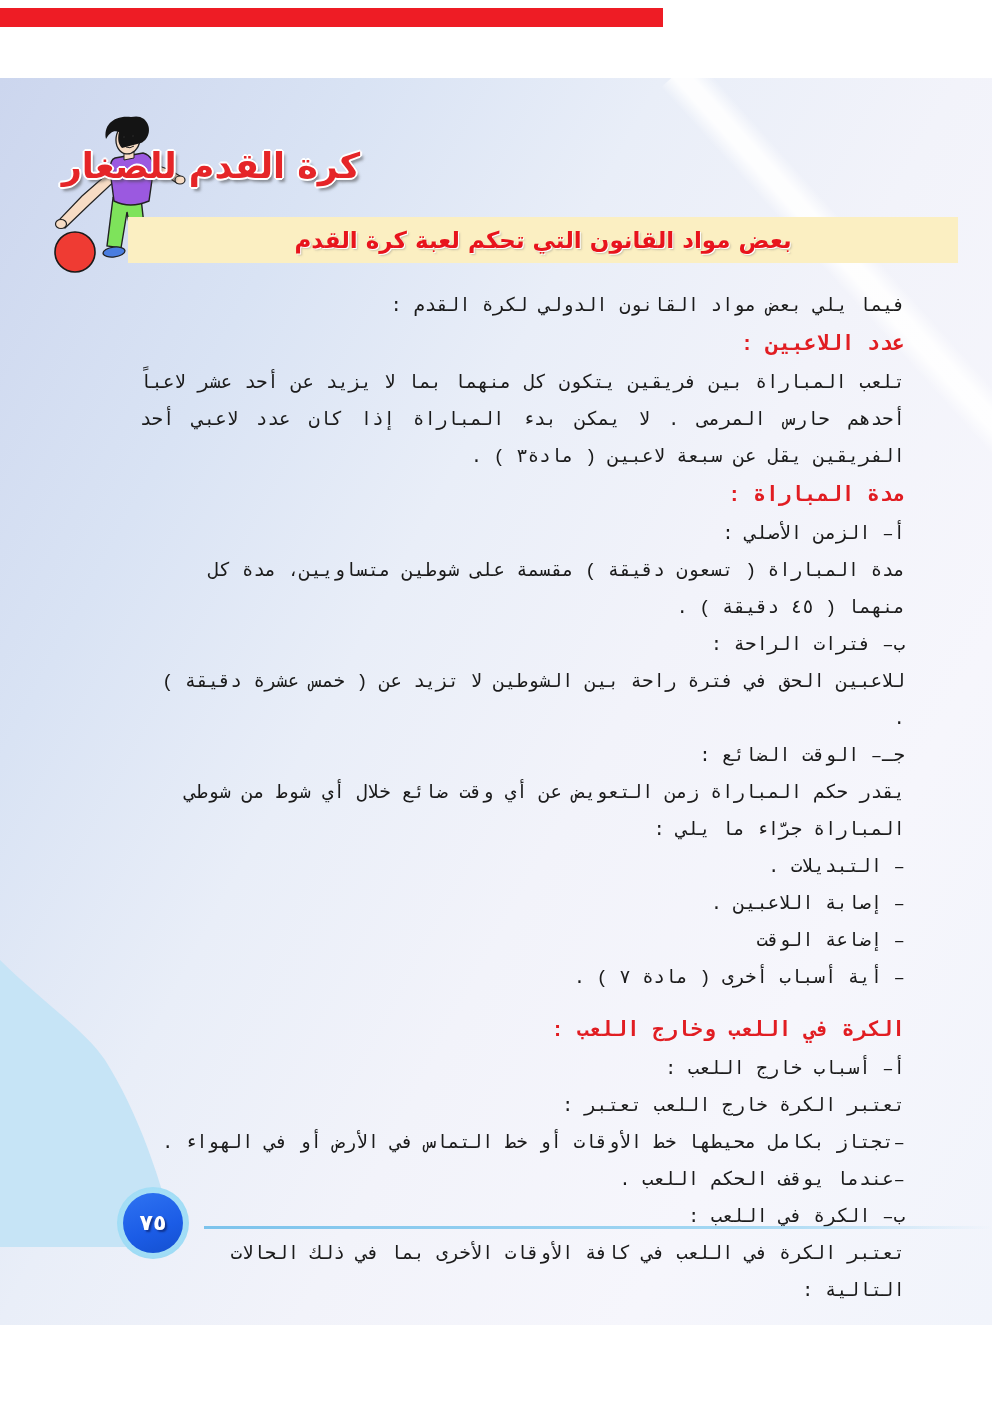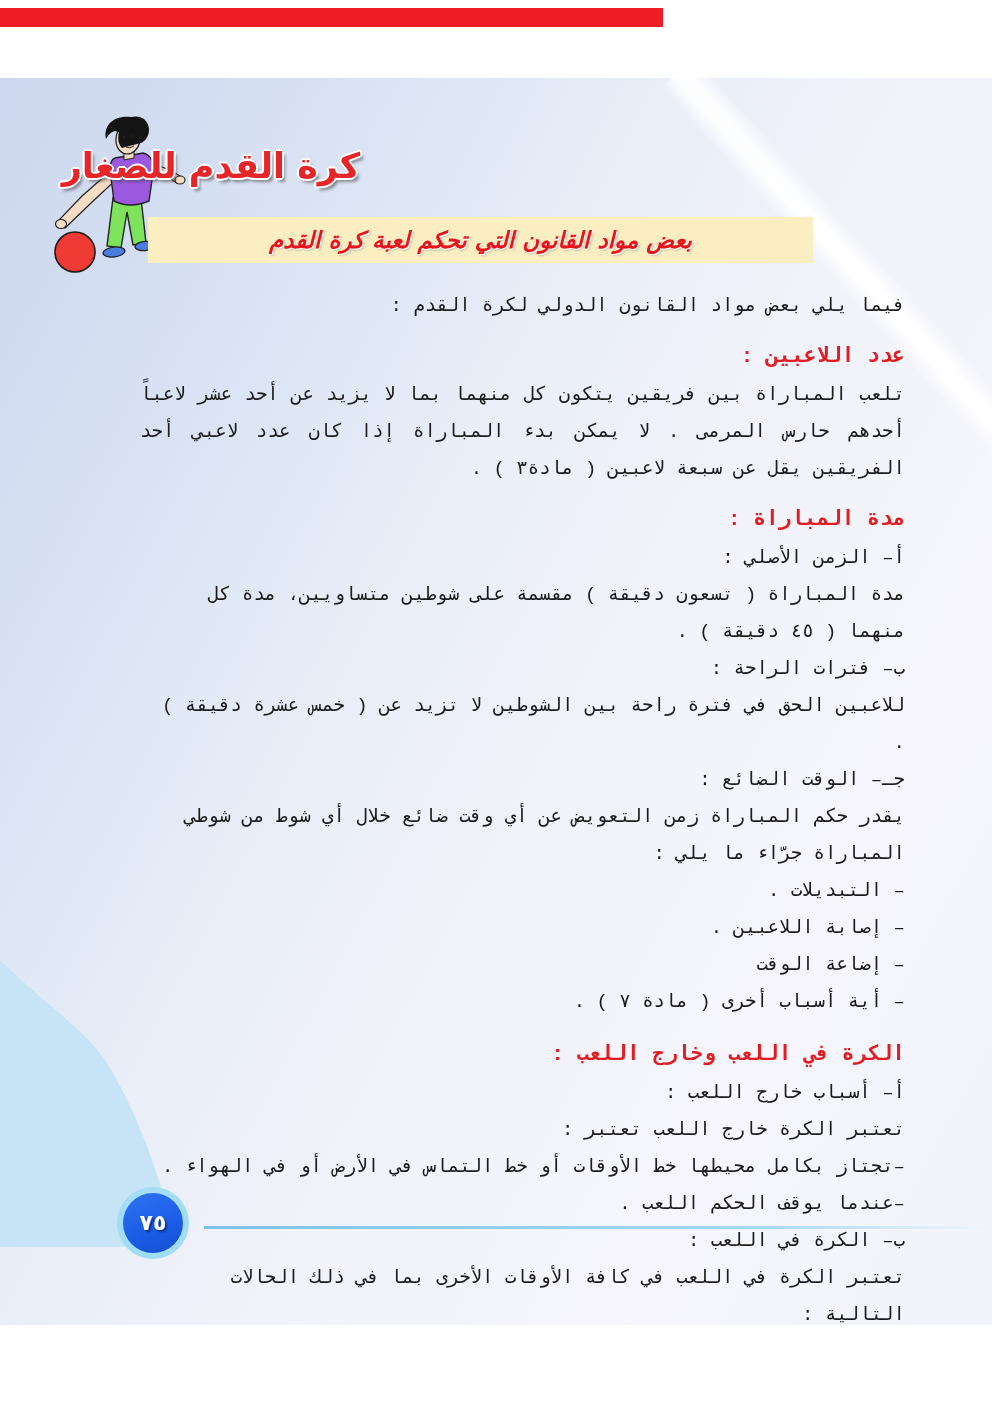--- a/index.html
+++ b/index.html
@@ -28,35 +28,35 @@
     position:absolute;right:632px;top:146px;width:230px;
     font-size:35px;font-weight:bold;color:#e52528;text-align:right;white-space:nowrap;
     text-shadow:-1px -1px 0 #fff,1px -1px 0 #fff,-1px 1px 0 #fff,1px 1px 0 #fff,
                  0 -2px 0 #fff,0 2px 0 #fff,-2px 0 0 #fff,2px 0 0 #fff,
                  3px 4px 3px rgba(70,70,70,.55);
   }
   
   .boy{position:absolute;left:44px;top:114px;width:150px;height:164px;}
   
   .banner{
-    position:absolute;left:148px;top:217px;width:665px;height:46px;
-    background:#fbefc2;display:flex;align-items:center;justify-content:center;font-style:italic;
+    position:absolute;left:128px;top:217px;width:830px;height:46px;
+    background:#fbefc2;display:flex;align-items:center;justify-content:center;
   }
   .banner-title{
     font-size:23px;font-weight:bold;color:#e8141c;white-space:nowrap;
     text-shadow:1px 1px 0 #fff,2px 2px 2px rgba(120,120,120,.35);
   }
   
   .content{
     position:absolute;top:288px;right:87px;left:140px;
     color:#1b1b1b;font-size:19px;text-align:right;
   }
   .line{line-height:37px;font-family:Liberation Mono, monospace;}
   .heading{
-    line-height:40px;margin-top:12px;
+    line-height:40px;margin-top:0;
     color:#e11d22;font-weight:bold;font-size:21px;
   }
   .heading.big{margin-top:14px;}
   .para{text-align:justify;}
   
   .page-badge{
     position:absolute;left:117px;top:1187px;width:72px;height:72px;border-radius:50%;
     background:radial-gradient(circle at 50% 45%,#b9e6f9 0%,#9fdcf5 70%,#8ed2f0 100%);
   }
   .page-badge-inner{

